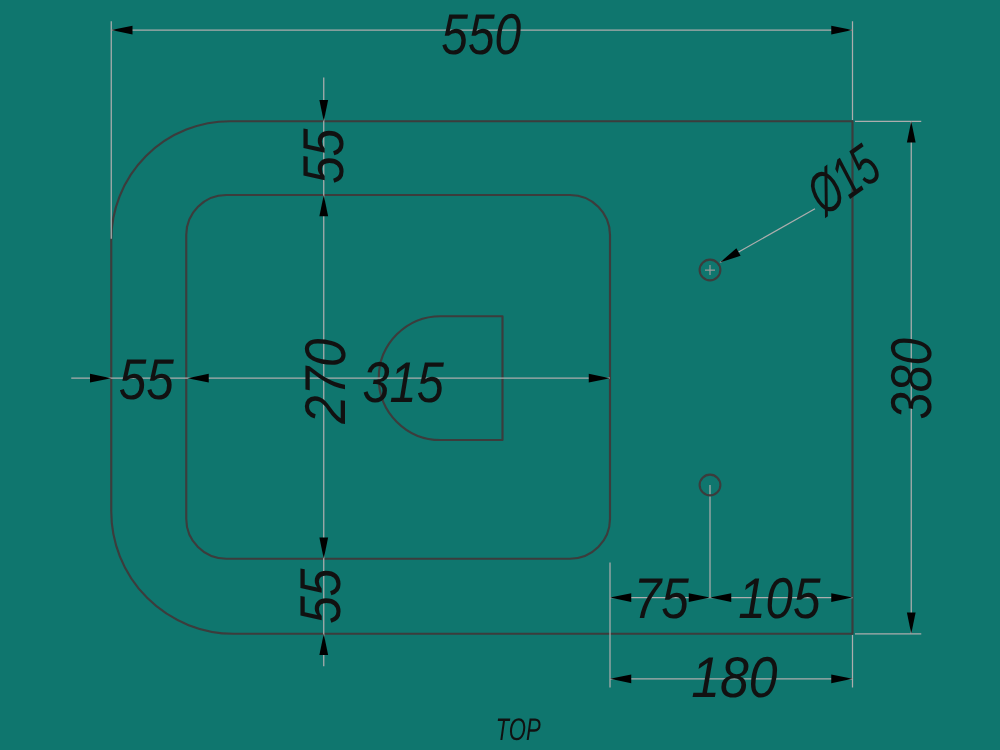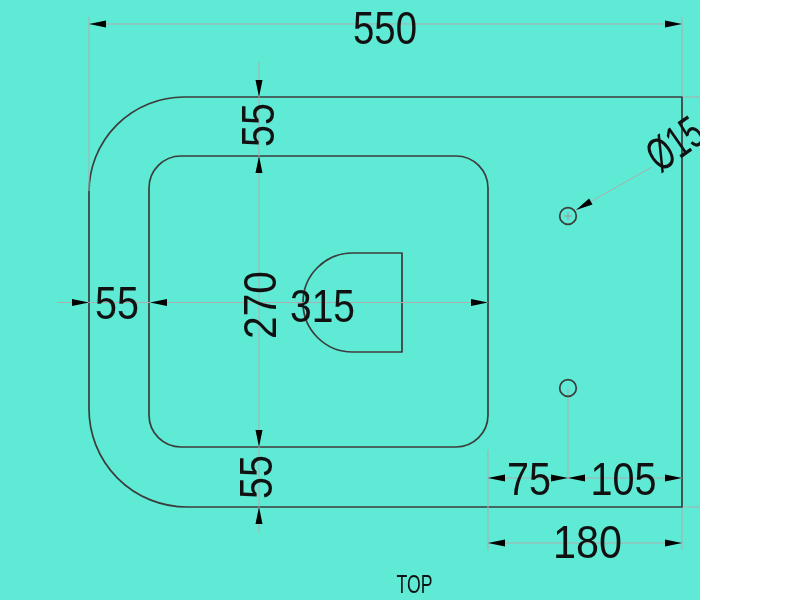--- a/index.html
+++ b/index.html
@@ -1,16 +1,16 @@
 <!DOCTYPE html>
 <html><head>
 <meta charset="utf-8">
 <style>
   html,body{margin:0;padding:0;background:#ffffff;}
-  .stage{position:relative;width:700px;height:600px;background:#5eead4;overflow:hidden;}
+  .stage{position:relative;width:800px;height:600px;background:#0f766e;overflow:hidden;font-style:italic;}
   svg{position:absolute;left:0;top:0;}
   svg text{
     font-family:"Liberation Sans","DejaVu Sans",sans-serif;
     fill:#111111;
   }
   .dim-text{font-size:46px;}
   .view-text{font-size:25px;}
   .outline{fill:none;stroke:#3c3c3c;stroke-width:1.7;stroke-linejoin:round;}
   .dimline{stroke:#adadad;stroke-width:1;fill:none;}
   .centermark{stroke:#9a9a9a;stroke-width:1;fill:none;}

